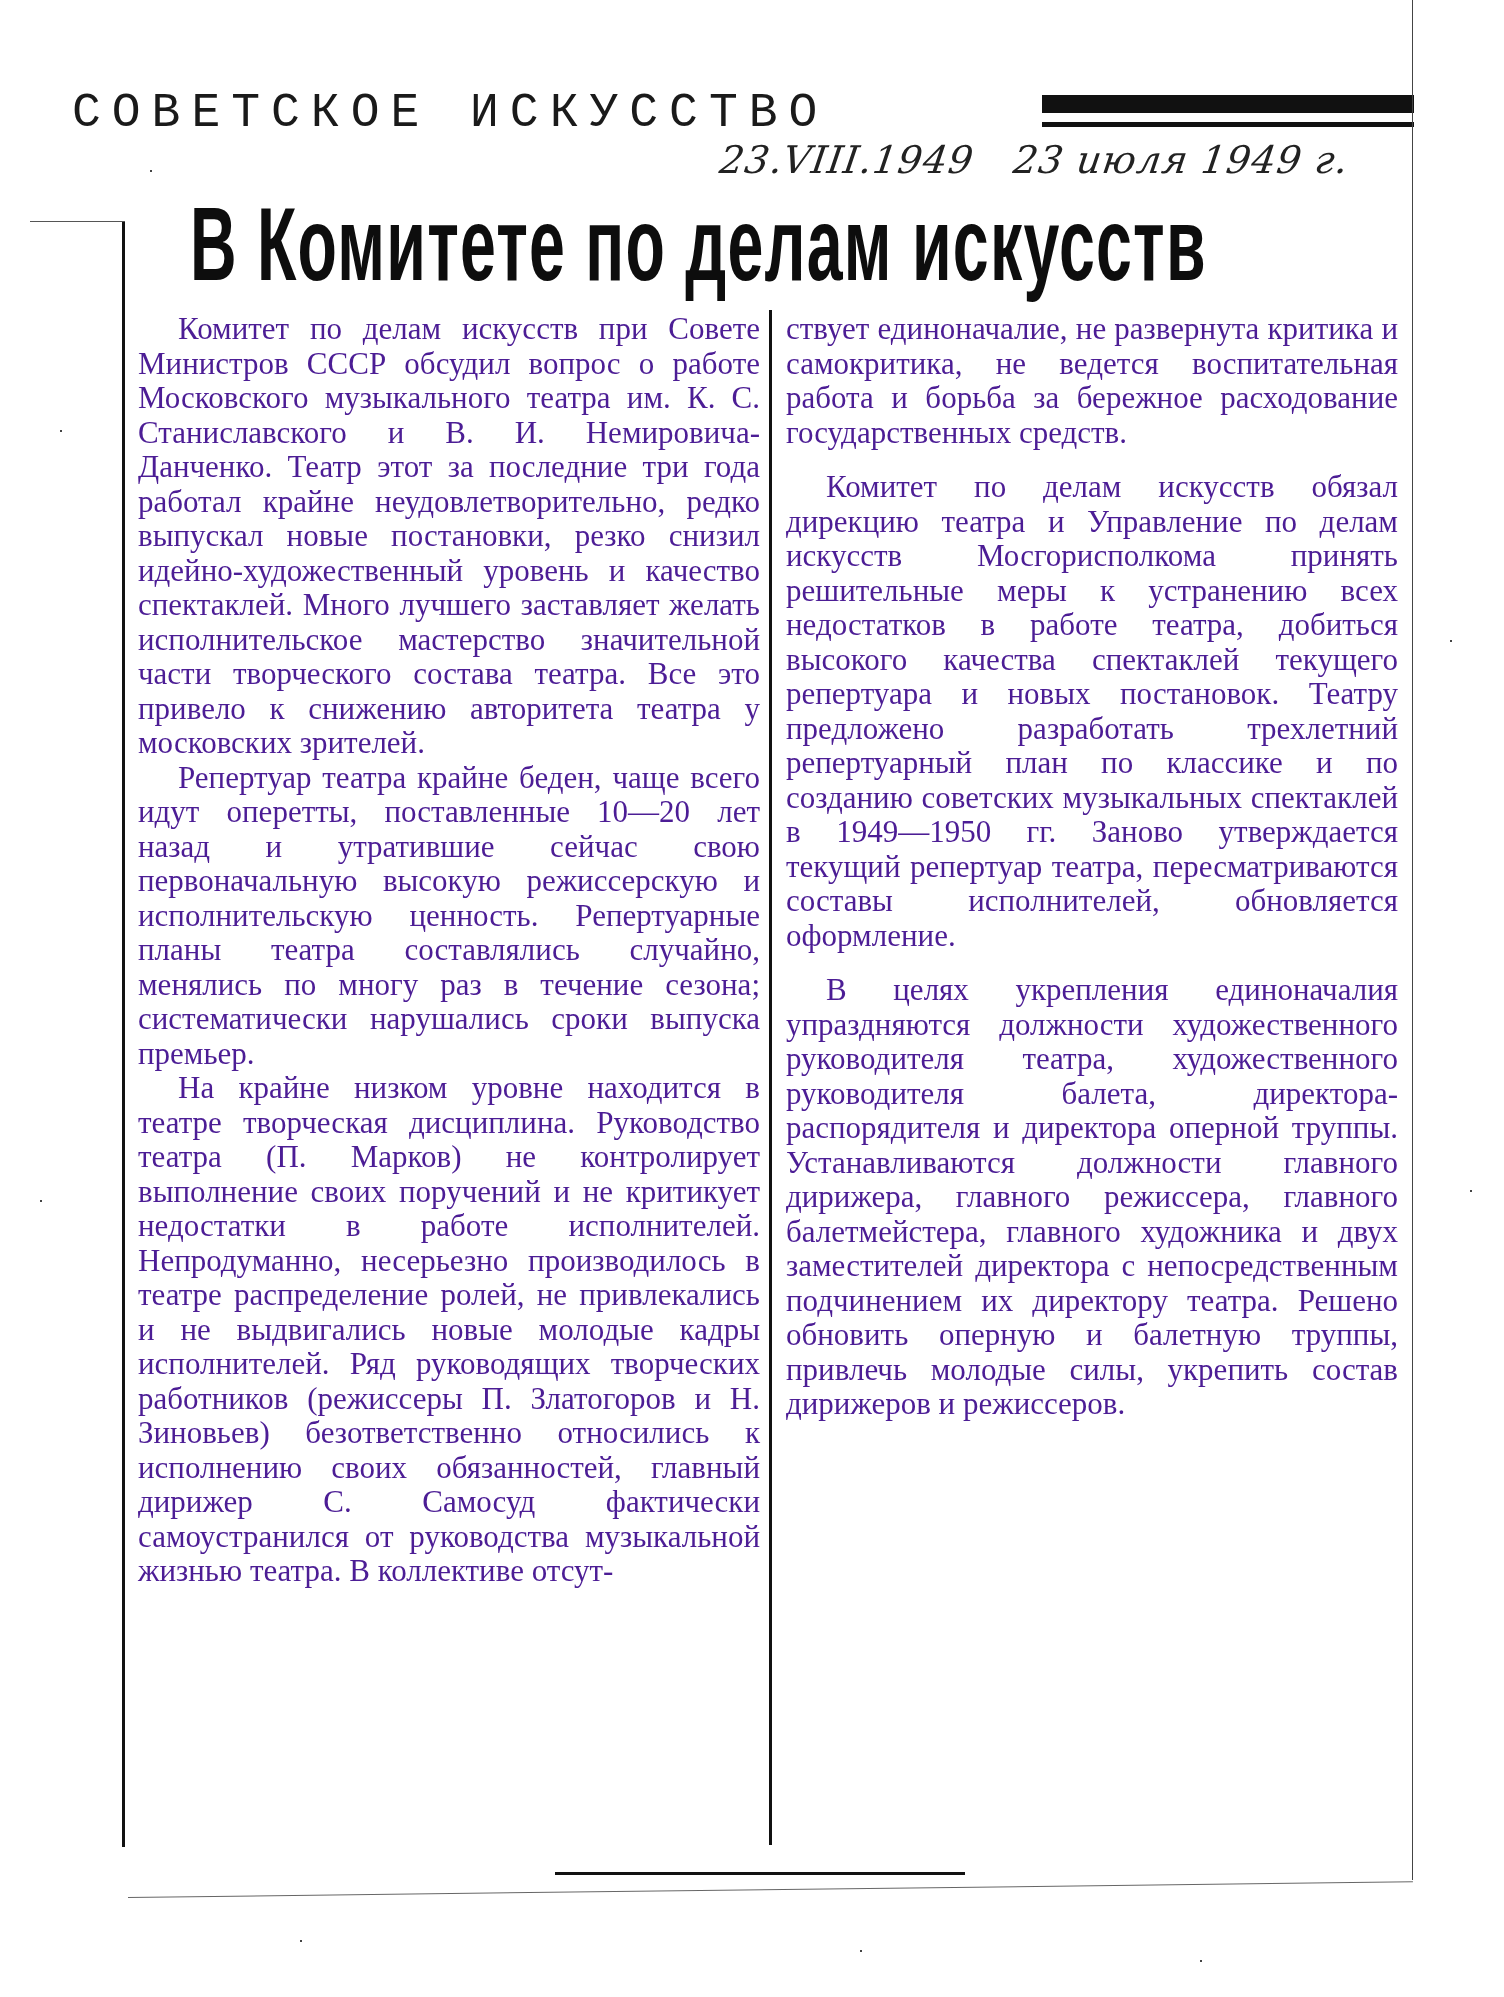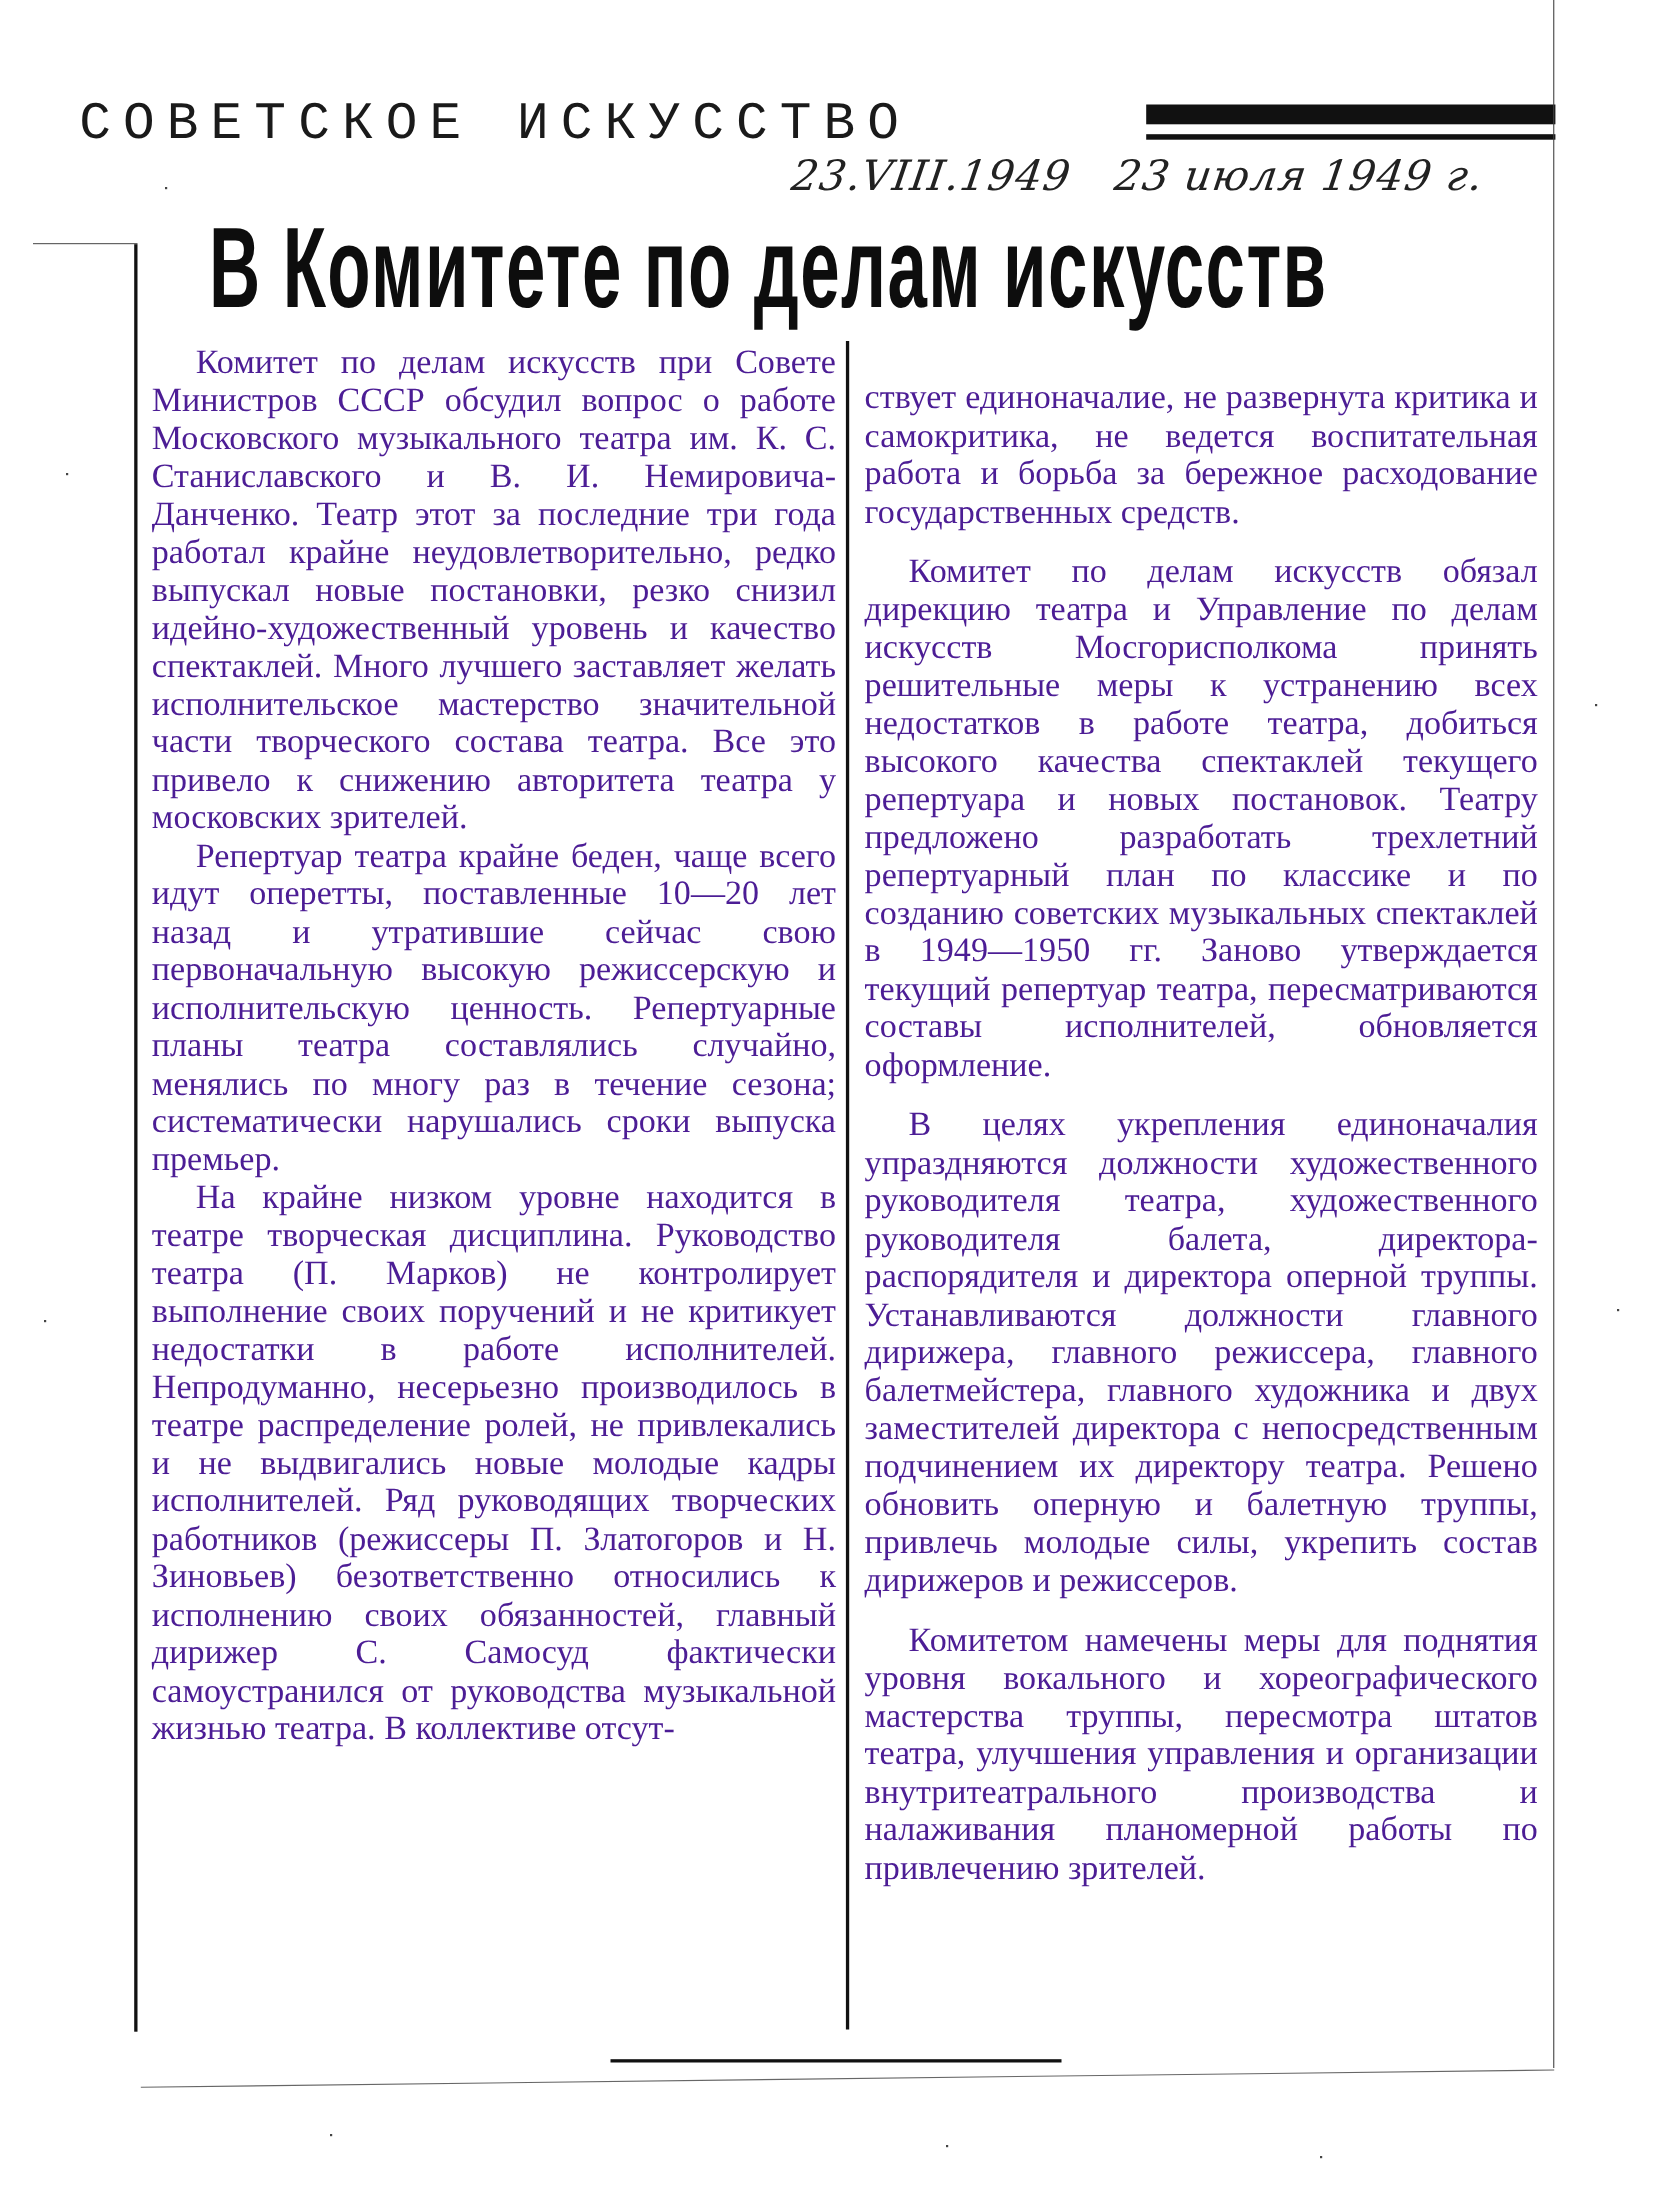--- a/index.html
+++ b/index.html
@@ -30,21 +30,21 @@
   .left-tick { position: absolute; left: 30px; top: 221px; width: 95px; height: 1px; background: #555; }
   .col-rule { position: absolute; left: 769px; top: 310px; width: 3px; height: 1535px; background: #111; }
   .right-rule { position: absolute; left: 1412px; top: 0; width: 1px; height: 1880px; background: #444; }
   .col {
     position: absolute; top: 312px; font-size: 31px; line-height: 34.5px;
     text-align: justify; color: #4c1d95;
   }
   .col-left { left: 138px; width: 622px; }
   .col-right { left: 786px; width: 612px; }
   .col p { margin: 0; text-indent: 40px; hyphens: manual; }
-  .col p.cont { text-indent: 0; margin-top: 32px; }
+  .col p.cont { text-indent: 0; }
   .col p.gap { margin-top: 20px; }
   .end-rule { position: absolute; left: 555px; top: 1872px; width: 410px; height: 3px; background: #111; }
   .bottom-rule {
     position: absolute; left: 128px; top: 1897px; width: 1285px; height: 1px; background: #666;
     transform: rotate(-0.7deg); transform-origin: left center;
   }
   .speck { position: absolute; width: 2px; height: 2px; background: #444; }
 </style>
 </head>
 <body>
@@ -68,21 +68,20 @@
   <div class="col col-left">
     <p>Комитет по делам искусств при Совете Министров СССР обсудил вопрос о работе Московского музыкального театра им. К. С. Станиславского и В. И. Немировича-Данченко. Театр этот за последние три года работал крайне неудовлетворительно, редко выпускал новые постановки, резко снизил идейно-художественный уровень и качество спектаклей. Много лучшего заставляет желать исполнительское мастерство значительной части творческого состава театра. Все это привело к снижению авторитета театра у московских зрителей.</p>
     <p>Репертуар театра крайне беден, чаще всего идут оперетты, поставленные 10—20 лет назад и утратившие сейчас свою первоначальную высокую режиссерскую и исполнительскую ценность. Репертуарные планы театра составлялись случайно, менялись по многу раз в течение сезона; систематически нарушались сроки выпуска премьер.</p>
     <p>На крайне низком уровне находится в театре творческая дисциплина. Руководство театра (П. Марков) не контролирует выполнение своих поручений и не критикует недостатки в работе исполнителей. Непродуманно, несерьезно производилось в театре распределение ролей, не привлекались и не выдвигались новые молодые кадры исполнителей. Ряд руководящих творческих работников (режиссеры П. Златогоров и Н. Зиновьев) безответственно относились к исполнению своих обязанностей, главный дирижер С. Самосуд фактически самоустранился от руководства музыкальной жизнью театра. В коллективе отсут-</p>
   </div>
 
   <div class="col col-right">
     <p class="cont">ствует единоначалие, не развернута критика и самокритика, не ведется воспитательная работа и борьба за бережное расходование государственных средств.</p>
     <p class="gap">Комитет по делам искусств обязал дирекцию театра и Управление по делам искусств Мосгорисполкома принять решительные меры к устранению всех недостатков в работе театра, добиться высокого качества спектаклей текущего репертуара и новых постановок. Театру предложено разработать трехлетний репертуарный план по классике и по созданию советских музыкальных спектаклей в 1949—1950 гг. Заново утверждается текущий репертуар театра, пересматриваются составы исполнителей, обновляется оформление.</p>
     <p class="gap">В целях укрепления единоначалия упраздняются должности художественного руководителя театра, художественного руководителя балета, директора-распорядителя и директора оперной труппы. Устанавливаются должности главного дирижера, главного режиссера, главного балетмейстера, главного художника и двух заместителей директора с непосредственным подчинением их директору театра. Решено обновить оперную и балетную труппы, привлечь молодые силы, укрепить состав дирижеров и режиссеров.</p>
-    <p class="gap">Комитетом намечены меры для поднятия уровня вокального и хореографического мастерства труппы, пересмотра штатов театра, улучшения управления и организации внутритеатрального производства и налаживания планомерной работы по привлечению зрителей.</p>
   </div>
 
   <div class="end-rule"></div>
   <div class="bottom-rule"></div>
 
   <div class="speck" style="left:150px;top:170px"></div>
   <div class="speck" style="left:60px;top:430px"></div>
   <div class="speck" style="left:1450px;top:640px"></div>
   <div class="speck" style="left:1470px;top:1190px"></div>
   <div class="speck" style="left:40px;top:1200px"></div>

